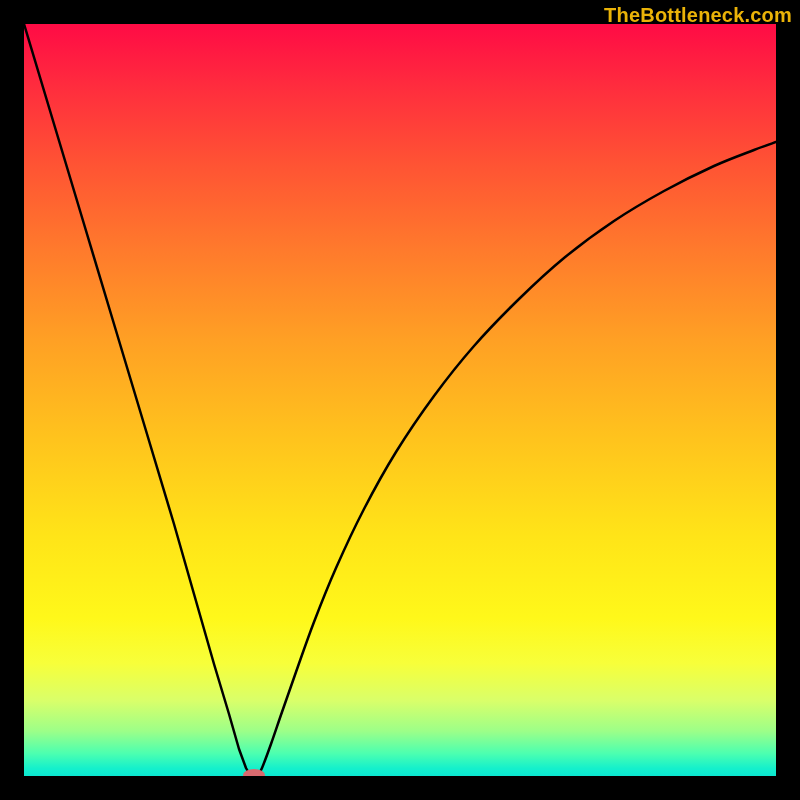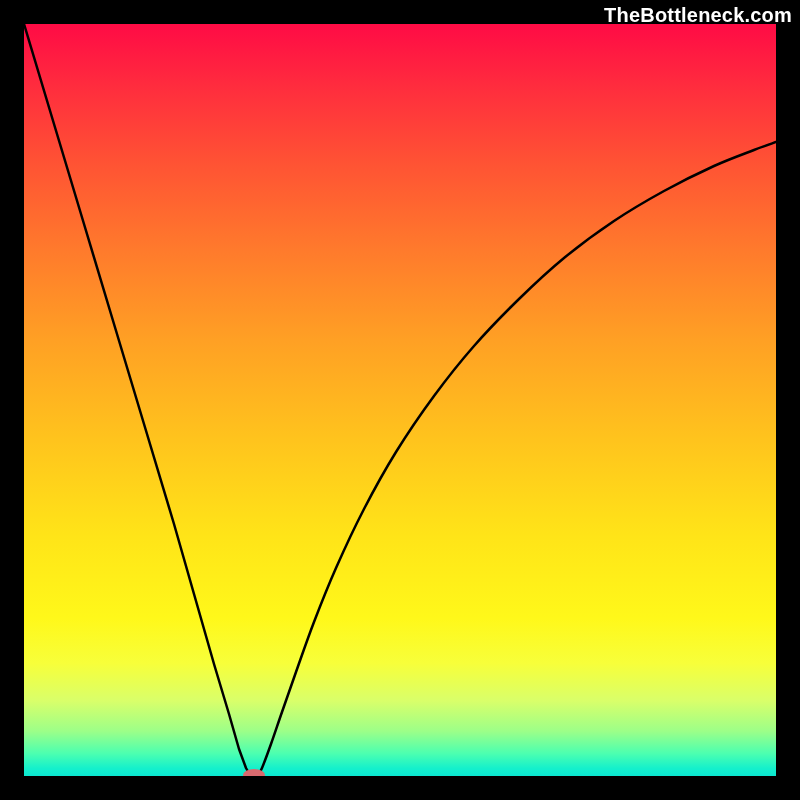--- a/index.html
+++ b/index.html
@@ -28,21 +28,21 @@
       #14f0cc 99%,
       #0be7d1 100%);
   }
 
   .watermark {
     position: absolute;
     top: 4px;
     right: 8px;
     font-size: 20px;
     font-weight: 600;
-    color: #ffffff;
+    color: #eab308;
     letter-spacing: 0.2px;
     z-index: 10;
   }
 
   .plot-layer {
     position: absolute;
     inset: 0;
     width: 752px;
     height: 752px;
   }

